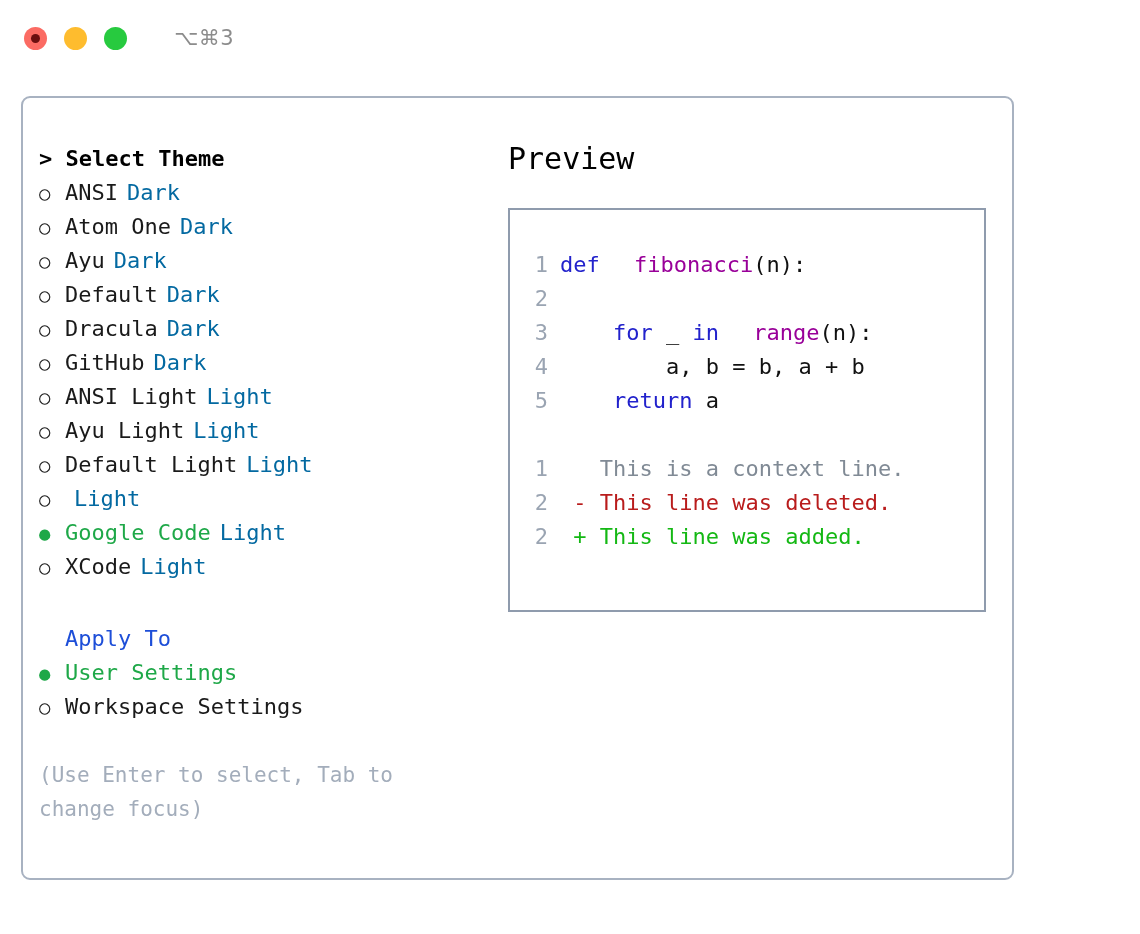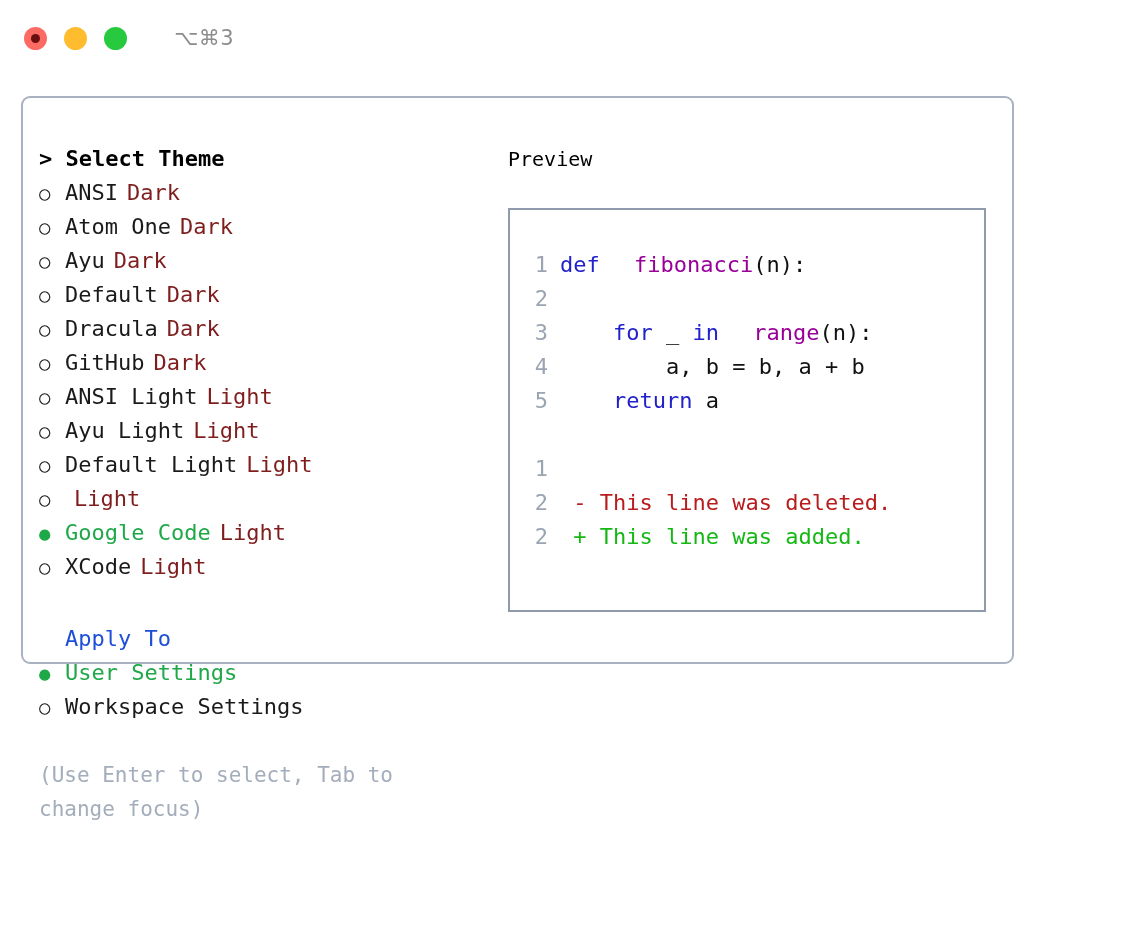--- a/index.html
+++ b/index.html
@@ -62,21 +62,21 @@
     letter-spacing: 0.5px;
     font-family: "DejaVu Sans", "Liberation Sans", sans-serif;
   }
 
   
   .panel {
     position: absolute;
     left: 21px;
     top: 96px;
     width: 993px;
-    height: 568px;
+    height: 784px;
     border: 2px solid #a8b2c1;
     border-radius: 9px;
     box-sizing: border-box;
     background: #ffffff;
   }
 
   .columns {
     display: flex;
     padding: 44px 0 0 0;
   }
@@ -112,21 +112,21 @@
   .bullet.sel {
     color: #1ea848;
   }
   .opt-label {
     color: #1a1a1a;
   }
   .opt-row.selected .opt-label {
     color: #1ea848;
   }
   .opt-tag {
-    color: #7f1d1d;
+    color: #0369a1;
     margin-left: 9px;
   }
 
   .apply-header {
     font-size: 22px;
     color: #1d4ed8;
     line-height: 34px;
     padding-left: 26px;
     white-space: pre;
   }
@@ -142,21 +142,21 @@
     white-space: pre-wrap;
   }
 
   
   .right-col {
     flex: 1;
     padding-left: 15px;
   }
 
   .preview-title {
-    font-size: 20px;
+    font-size: 30px;
     color: #000000;
     line-height: 34px;
     margin-bottom: 32px;
     white-space: pre;
   }
 
   .preview-box {
     width: 478px;
     height: 404px;
     border: 2px solid #8f9bad;
@@ -250,21 +250,21 @@
         <div class="preview-box">
           <div id="code-block">
               <div class="code-line"><span class="lineno">1</span><span class="code-text"><span class="tok-kw">def </span><span class="tok-fn">fibonacci</span><span class="tok-pln">(n):</span></span></div>
               <div class="code-line"><span class="lineno">2</span></div>
               <div class="code-line"><span class="lineno">3</span><span class="code-text"><span class="tok-kw">    for </span><span class="tok-pln">_ </span><span class="tok-kw">in </span><span class="tok-fn">range</span><span class="tok-pln">(n):</span></span></div>
               <div class="code-line"><span class="lineno">4</span><span class="code-text"><span class="tok-pln">        a, b = b, a + b</span></span></div>
               <div class="code-line"><span class="lineno">5</span><span class="code-text"><span class="tok-kw">    return </span><span class="tok-pln">a</span></span></div>
             </div>
           <div class="code-gap"></div>
           <div id="diff-block">
-              <div class="code-line"><span class="lineno">1</span></div>
+              <div class="code-line"><span class="lineno">1</span><span class="code-text"><span class="tok-ctx">   This is a context line.</span></span></div>
               <div class="code-line"><span class="lineno">2</span><span class="code-text"><span class="tok-del"> - This line was deleted.</span></span></div>
               <div class="code-line"><span class="lineno">2</span><span class="code-text"><span class="tok-add"> + This line was added.</span></span></div>
             </div>
         </div>
       </div>
 
     </div>
   </div>
 </div>
 

